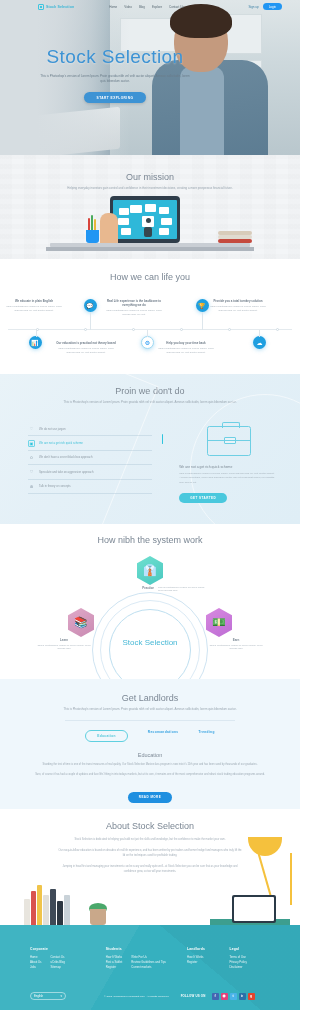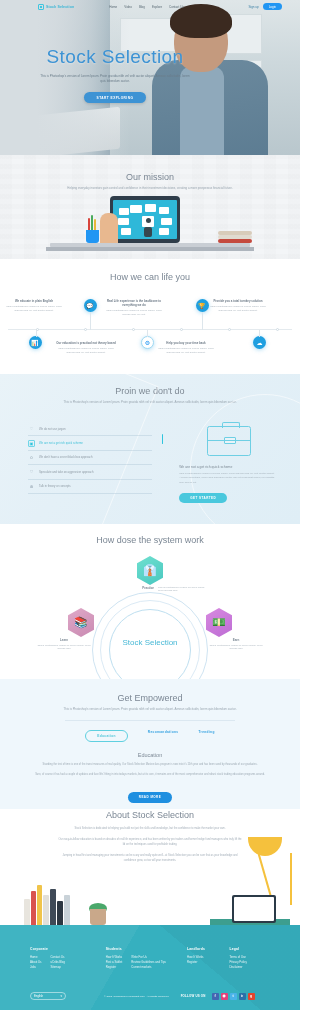--- a/index.html
+++ b/index.html
@@ -244,21 +244,21 @@
   .tab { font-size:3.2px; font-weight:bold; color:#2f9fe0; letter-spacing:.35px; }
   .tab.active {
     border:1px solid #5fd0e0; border-radius:8px; padding:3px 11px; color:#4cc5d9;
   }
   .emp-h { text-align:center; font-size:5.5px; color:#7e8a96; font-weight:300; margin-top:10px; }
   .emp-p { text-align:center; font-size:2.6px; color:#9fabb5; line-height:1.8; margin-top:5px; padding:0 30px; }
   .emp-btn { background:#1f8fe0; font-size:3px; padding:3.2px 11px; }
 
   
   .about { position:relative; height:116px; background:#fff; overflow:hidden; }
-  .about .sec-title { font-size:9px; padding-top:1px; }
+  .about .sec-title { font-size:9px; padding-top:12px; }
   .about-p { text-align:center; font-size:2.6px; color:#a3aeb8; line-height:1.95; margin-top:6px; padding:0 58px; }
   .lamp-head {
     position:absolute; right:18px; top:28px; width:34px; height:19px;
     background:#f5c13d; border-radius:0 0 17px 17px;
   }
   .lamp-arm { position:absolute; background:#f5c13d; }
   .bookrow { position:absolute; left:24px; bottom:0; width:70px; height:48px; }
   .vbook { position:absolute; bottom:0; border-radius:1px 1px 0 0; }
   .plant {
     position:absolute; left:66px; bottom:0; width:16px; height:16px;
@@ -478,21 +478,21 @@
             <span class="case-lock"></span>
           </div>
         <div class="dont-h">We are not a get rich quick scheme</div>
         <div class="dont-p">This is Photoshop's version of Lorem Ipsum. Proin gravida nibh vel velit auctor aliquet. Aenean sollicitudin, lorem quis bibendum auctor nisi elit consequat ipsum, nec sagittis sem nibh id elit.</div>
         <span class="btn-pill dont-btn">GET STARTED</span>
       </div>
     </div>
   </section>
 
   <section class="system">
-    <h2 class="sec-title">How dose the system work</h2>
+    <h2 class="sec-title">How nibh the system work</h2>
 
     <div class="hexa" style="left:137px;top:32px;background:linear-gradient(150deg,#6fe0cf,#49c7c0);">👔</div>
     <div class="hexa" style="left:68px;top:84px;background:linear-gradient(150deg,#e0a9c8,#c98ab2);">📚</div>
     <div class="hexa" style="left:206px;top:84px;background:linear-gradient(150deg,#d88ae0,#bd6cd4);">💵</div>
 
     <div class="rings">
       <div class="ring" style="left:0;top:0;width:116px;height:116px;"></div>
       <div class="ring" style="left:8px;top:8px;width:100px;height:100px;border-color:#dbeaf5;"></div>
       <div class="ring" style="left:17px;top:17px;width:82px;height:82px;border-color:#bedff0;"></div>
       <div class="ring-label">Stock Selection</div>
@@ -509,21 +509,21 @@
       <b>Learn</b>
       <span>This is Photoshop's version of Lorem Ipsum. Proin gravida nibh</span>
     </div>
     <div class="sys-cap" style="left:208px;top:114px;text-align:center;width:56px;">
       <b>Earn</b>
       <span>This is Photoshop's version of Lorem Ipsum. Proin gravida nibh</span>
     </div>
   </section>
 
   <section class="emp">
-    <h2 class="sec-title">Get Empowered</h2>
+    <h2 class="sec-title">Get Landlords</h2>
     <p class="sec-sub">This is Photoshop's version of Lorem Ipsum. Proin gravida nibh vel velit auctor aliquet. Aenean sollicitudin, lorem quis bibendum auctor.</p>
     <div class="emp-rule"></div>
     <div class="tabs">
       <span class="tab active">Education</span>
       <span class="tab">Recomandations</span>
       <span class="tab">Trending</span>
     </div>
     <h3 class="emp-h">Education</h3>
     <p class="emp-p">Standing the test of time is one of the truest measures of real quality. Our Stock Selection Masterclass program is now into it's 15th year and has been used by thousands of our graduates.</p>
     <p class="emp-p">Sure, of course it has had a couple of updates and face lifts' fitting in into todays markets, but at its core, it remains one of the most comprehensive and robust stock trading education programs around.</p>

